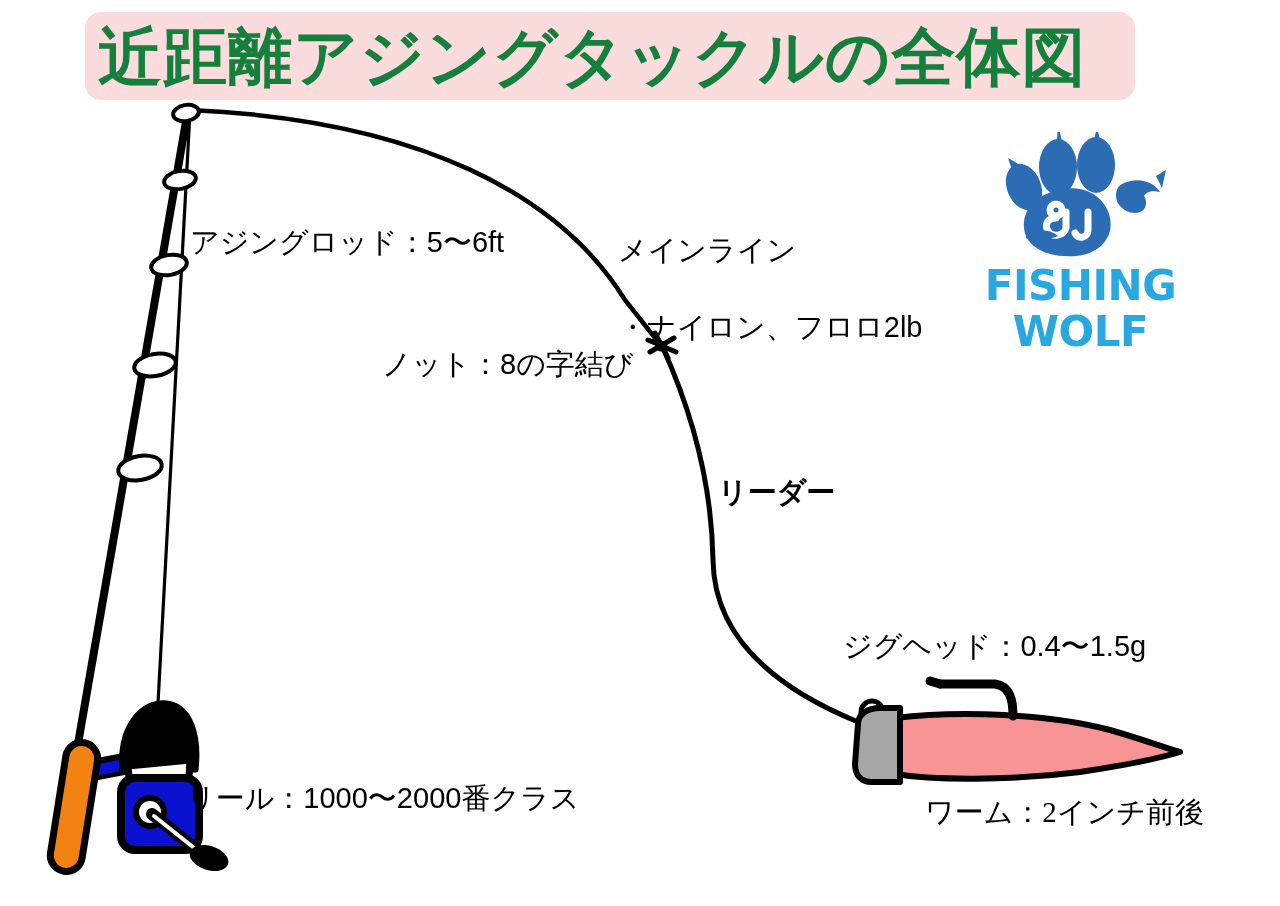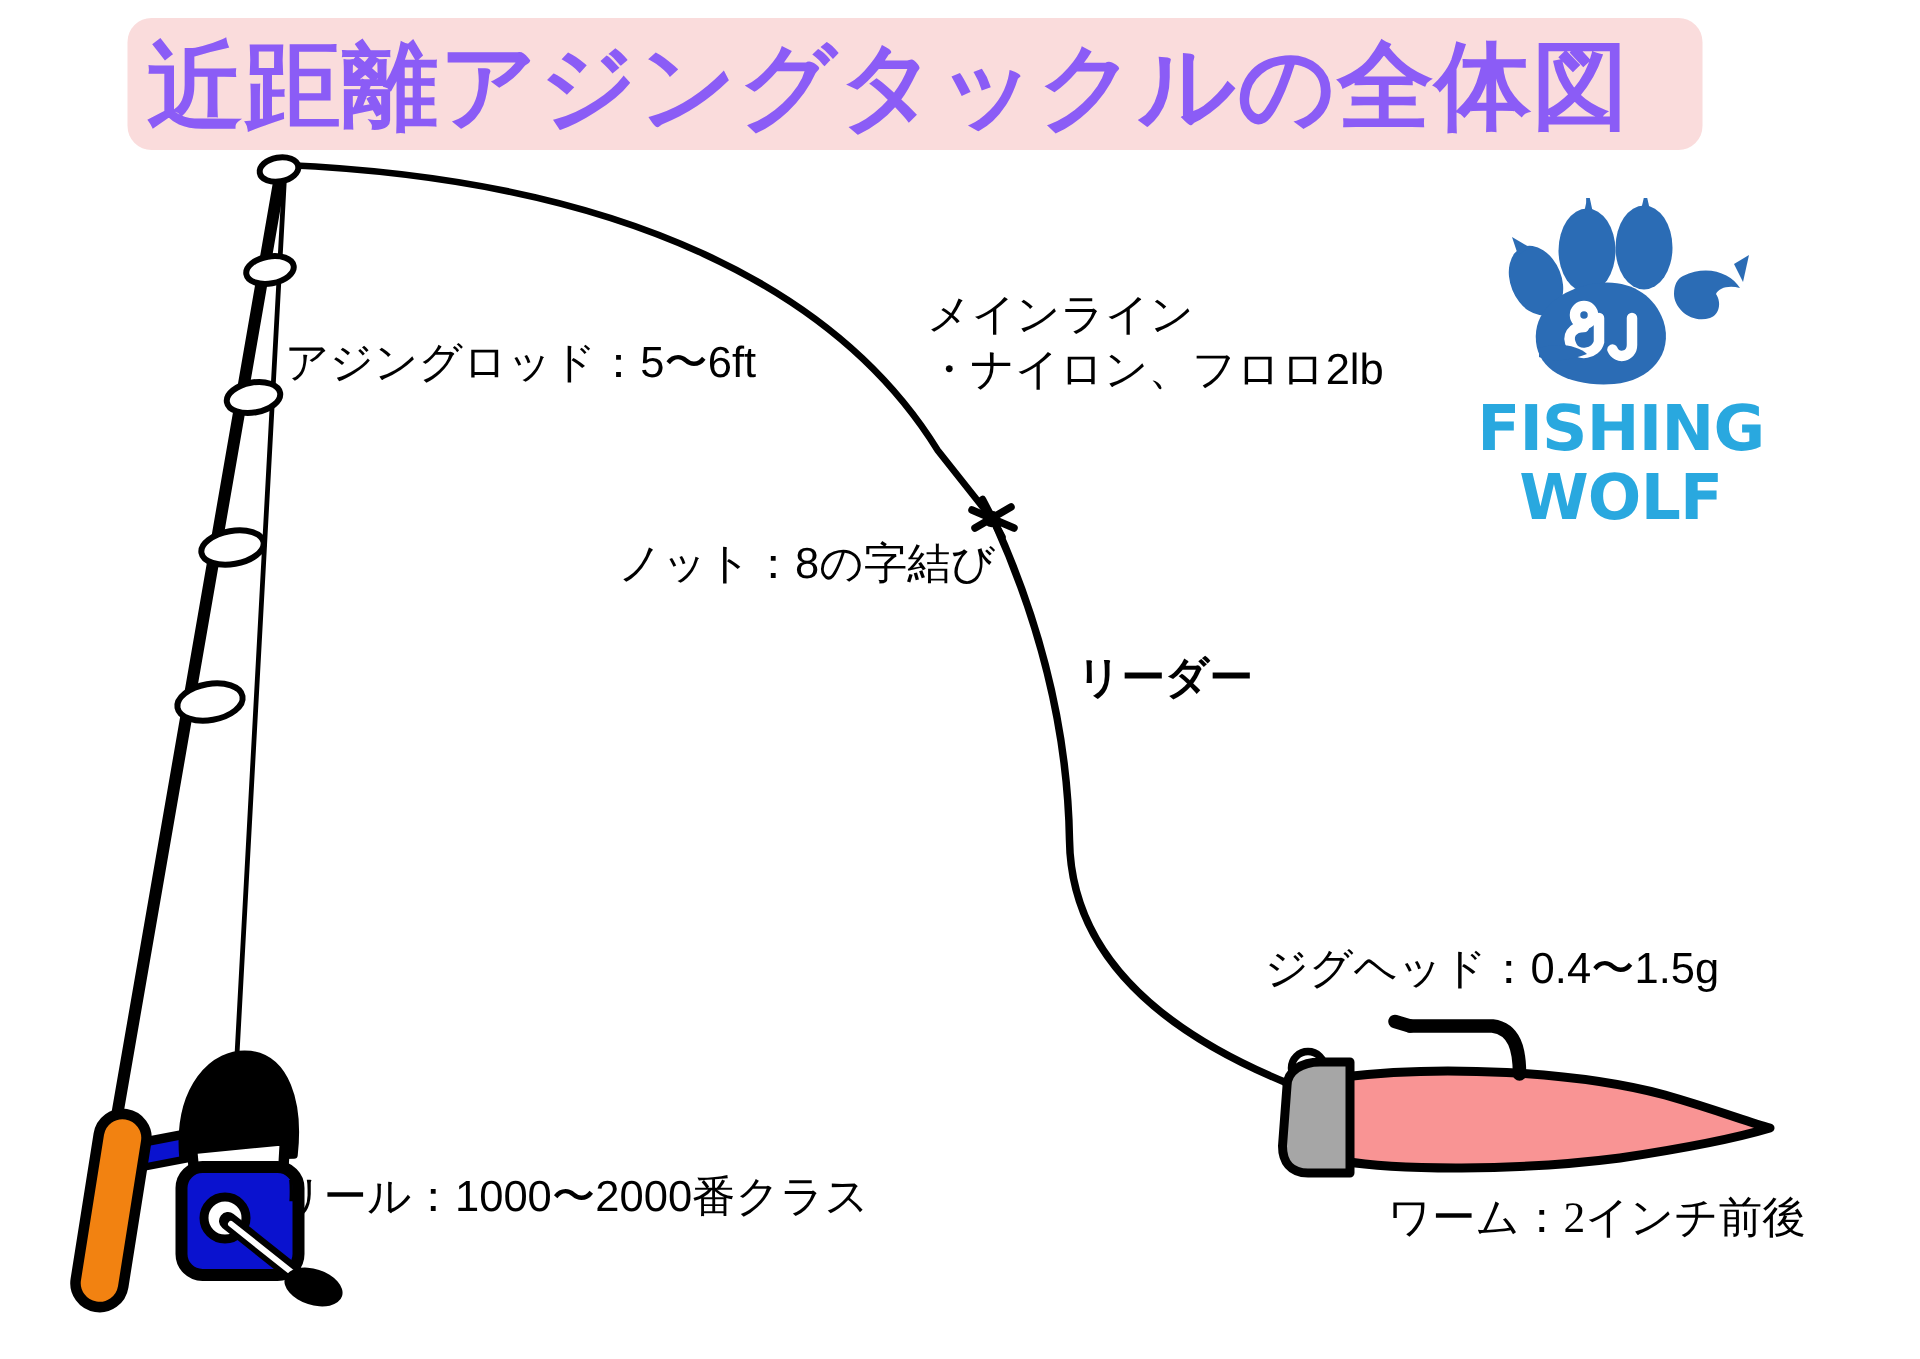--- a/index.html
+++ b/index.html
@@ -29,39 +29,39 @@
   }
   #page-title {
     position: absolute;
     left: 98px;
     top: 14px;
     width: 1030px;
     height: 86px;
     line-height: 86px;
     font-size: 64px;
     font-weight: bold;
-    color: #8b5cf6;
+    color: #15803d;
     letter-spacing: 1px;
     white-space: nowrap;
     text-align: left;
   }
   
   .label {
     position: absolute;
     color: #000000;
     font-size: 29px;
     line-height: 37px;
     white-space: nowrap;
     font-weight: normal;
   }
-  .label .sub { display: block; }
+  .label .sub { display: block; margin-top: 40px; }
 
   #label-rod       { left: 190px; top: 224px; }
   #label-mainline  { left: 618px; top: 192px; }
-  #label-knot      { left: 382px; top: 358px; margin-left: 30px; }
+  #label-knot      { left: 382px; top: 346px; }
   #label-leader    { left: 718px; top: 434px; font-weight: bold; }
   #label-jighead   { left: 843px; top: 628px; }
   #label-worm      { left: 925px; top: 794px; font-family: Liberation Serif, serif; }
   #label-reel      { left: 186px; top: 780px; }
 
   
   #logo {
     position: absolute;
     left: 968px;
     top: 132px;

